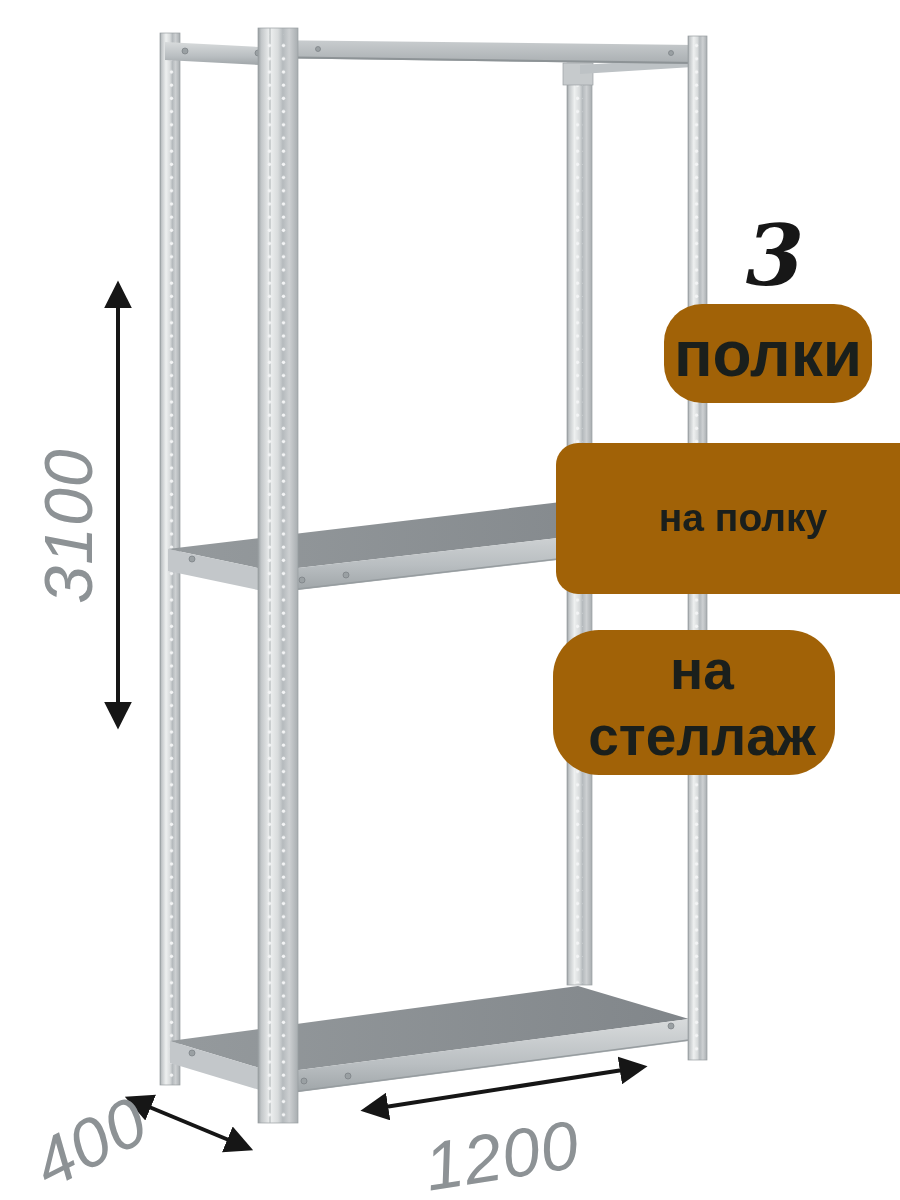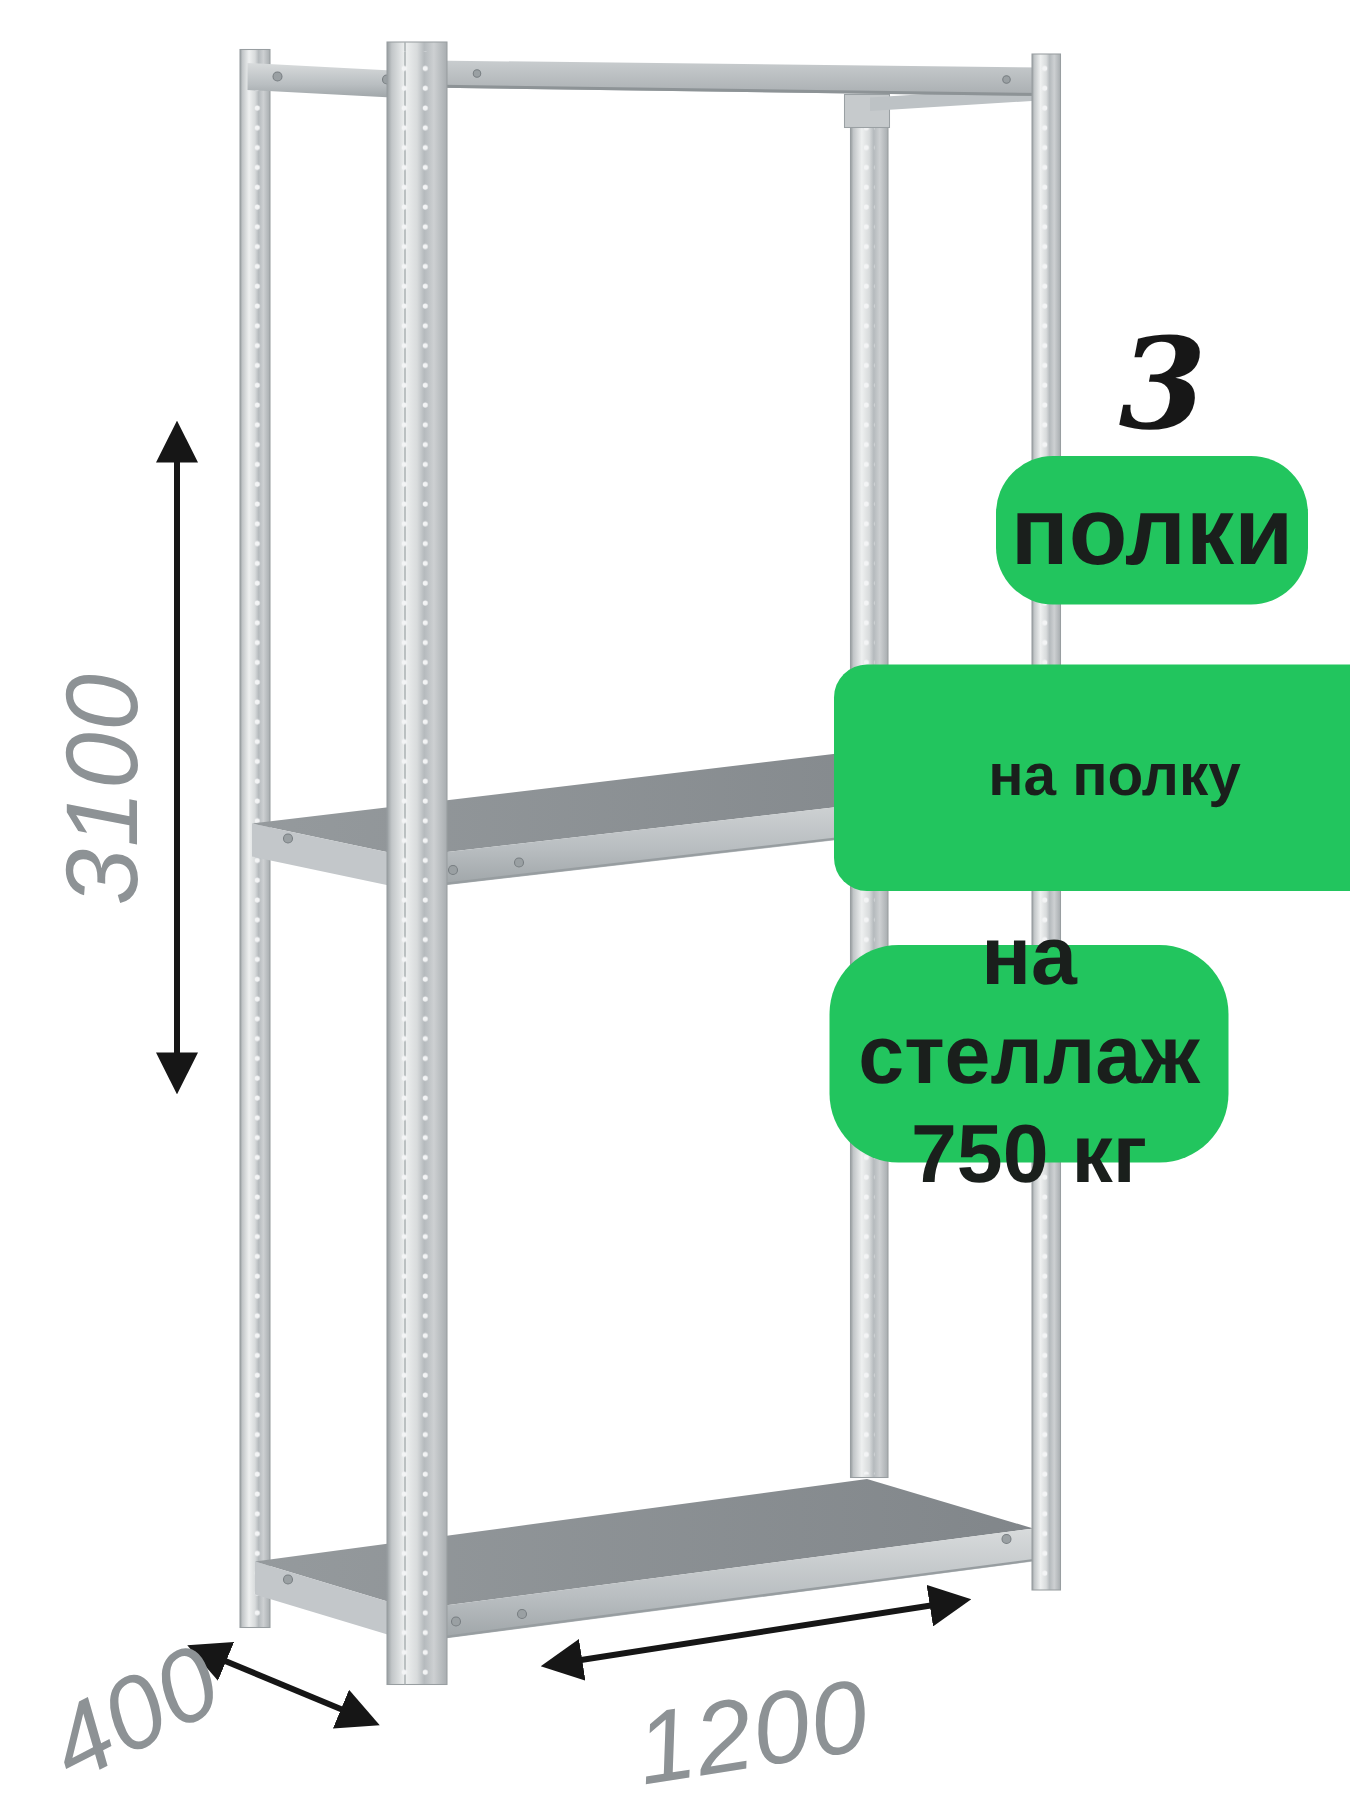--- a/index.html
+++ b/index.html
@@ -14,29 +14,29 @@
     font-size:68px;
     fill:#8d9295;
     text-anchor:middle;
     dominant-baseline:central;
     letter-spacing:1px;
   }
   .arrow-line{stroke:#161616;stroke-width:4;fill:none;}
   .bolt{fill:#9aa0a3;stroke:#787e82;stroke-width:0.7;}
   .badge{
     position:absolute;
-    background:#22c55e;
+    background:#a16207;
     color:#1a1f1c;
     font-weight:bold;
     display:flex;align-items:center;justify-content:center;
     text-align:center;
   }
   #badge-shelves{left:664px;top:304px;width:208px;height:99px;border-radius:38px;font-size:64px;}
   #badge-shelf-load{left:556px;top:443px;width:374px;height:151px;border-radius:22px;font-size:39px;}
-  #badge-rack-load{left:553px;top:630px;width:266px;height:145px;border-radius:46px;font-size:55px;}
+  #badge-rack-load{left:553px;top:630px;width:266px;height:145px;border-radius:46px;font-size:55px;padding-left:16px;}
   .badge-lines span{display:block;line-height:1.2;}
   #shelf-count{
     position:absolute;left:700px;top:214px;width:150px;
     text-align:center;
     font-family:"DejaVu Serif",serif;
     font-style:italic;font-weight:bold;
     font-size:84px;color:#171717;line-height:1;
   }
 </style>
 </head>
@@ -148,17 +148,16 @@
 
   <div class="badge" id="badge-shelf-load">
     <div class="badge-lines">
       <span>на полку</span>
     </div>
   </div>
 
   <div class="badge" id="badge-rack-load">
     <div class="badge-lines">
       <span>на стеллаж</span>
-      <span>750 кг</span>
     </div>
   </div>
 
 </div>
 
 </body></html>

